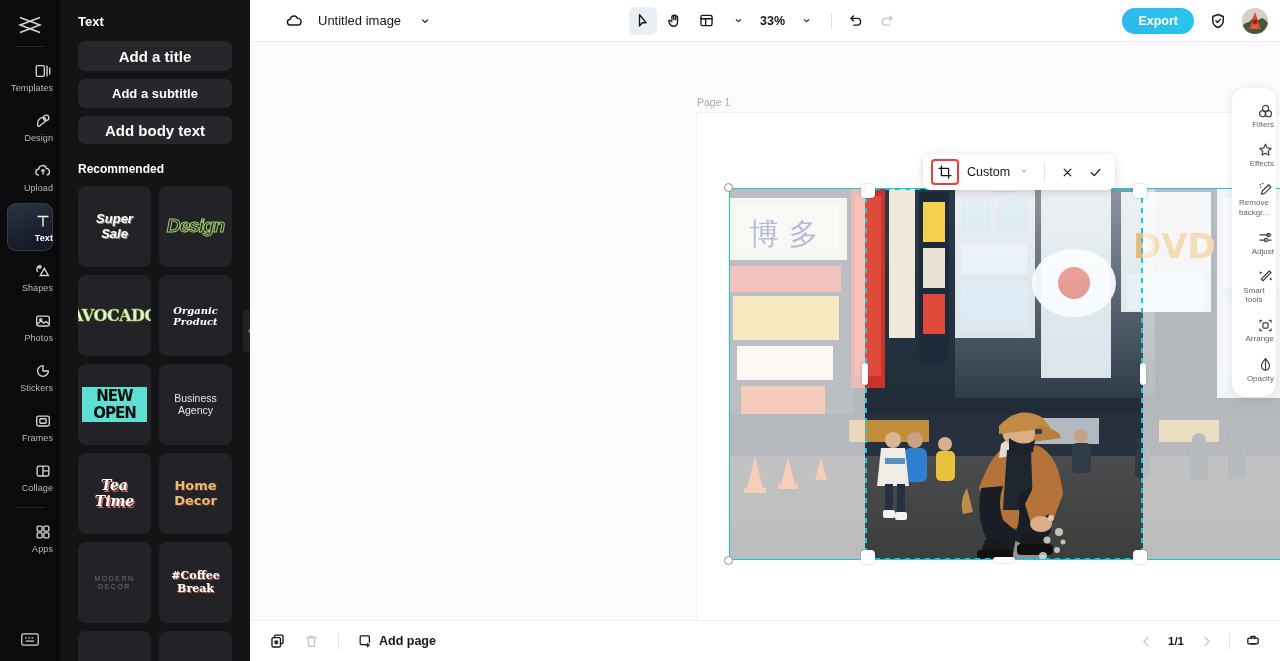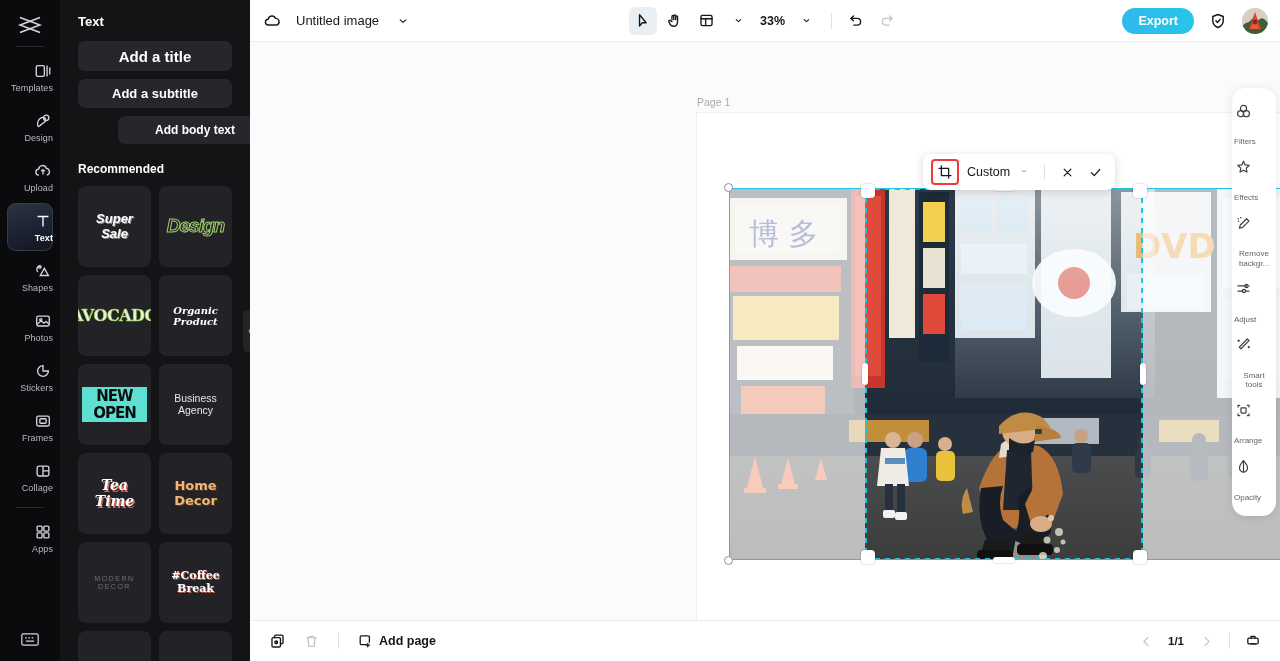--- a/index.html
+++ b/index.html
@@ -45,21 +45,21 @@
   }
   .panel-title { color: #fff; font-size: 13px; font-weight: bold; margin: 14px 0 12px; }
   .big-btn {
     width: 100%; background: #26262b; border-radius: 7px; color: #fff;
     display: flex; align-items: center; justify-content: center;
     margin-bottom: 8px; cursor: pointer; border: none;
     font-family: "Liberation Sans", sans-serif;
   }
   .btn-title { height: 30px; font-size: 15px; font-weight: bold; }
   .btn-sub { height: 29px; font-size: 13px; font-weight: bold; }
-  .btn-body { height: 28px; font-size: 12px; font-weight: bold; margin-left: 40px; }
+  .btn-body { height: 28px; font-size: 15px; font-weight: bold; }
   .panel-sub { color: #fff; font-size: 12px; font-weight: bold; margin: 18px 0 10px; }
   .grid { display: grid; grid-template-columns: 1fr 1fr; gap: 8px; }
   .card {
     background: #232327; border-radius: 8px; height: 81px;
     display: flex; align-items: center; justify-content: center;
     cursor: pointer; overflow: hidden; padding: 4px;
   }
   .card span { text-align: center; line-height: 1.1; }
   .t-supersale { font-size: 13px; font-weight: bold; font-style: italic; color: #fff;
     text-shadow: 1px 1px 0 #888; }
@@ -88,21 +88,21 @@
   }
   .panel-handle svg { stroke: #9a9ca1; fill: none; stroke-width: 1.6; }
 
   
   .main { flex: 1; height: 661px; display: flex; flex-direction: column;
     background: #fbfbfc; position: relative; }
 
   
   .topbar { height: 42px; background: #fff; display: flex; align-items: center;
     border-bottom: 1px solid #ededf0; position: relative; flex: 0 0 42px; z-index: 4; }
-  .tb-left { display: flex; align-items: center; gap: 10px; padding-left: 8px; }
+  .tb-left { display: flex; align-items: center; gap: 10px; padding-left: 30px; }
   .tb-left .doc-name { font-size: 13px; color: #17171a; }
   .tb-center { position: absolute; left: 0; right: 0; display: flex;
     align-items: center; justify-content: center; gap: 4px; pointer-events: none; }
   .tb-center > * { pointer-events: auto; }
   .tool { width: 28px; height: 28px; border-radius: 6px; display: flex;
     align-items: center; justify-content: center; cursor: pointer; }
   .tool.sel { background: #eaeff4; }
   .zoomval { font-size: 12.5px; font-weight: bold; color: #17171a; padding: 0 2px;
     min-width: 32px; text-align: center; cursor: pointer; }
   .vdiv { width: 1px; height: 16px; background: #e0e0e4; margin: 0 6px; }
@@ -194,22 +194,22 @@
   .bb-right { margin-left: auto; display: flex; align-items: center; gap: 4px; }
   .pagenum { font-size: 11.5px; font-weight: bold; color: #17171a;
     min-width: 26px; text-align: center; }
 
   
   .right-side {
     position: absolute; right: 4px; top: 46px; width: 44px;
     background: #fff; border-radius: 14px; box-shadow: 0 1px 10px rgba(0,0,0,.10);
     padding: 8px 0; z-index: 6;
   }
-  .rs-item { display: flex; flex-direction: column; align-items: flex-start;
-    gap: 17px; padding: 6px 2px; cursor: pointer; }
+  .rs-item { display: flex; flex-direction: column; align-items: flex-end;
+    gap: 0; padding: 6px 2px; cursor: pointer; }
   .rs-item .ic { width: 18px; height: 18px; display: flex;
     align-items: center; justify-content: center; }
   .rs-item .lb { font-size: 8px; color: #61636a; line-height: 1.15;
     text-align: center; max-width: 40px; }
   .right-side svg { stroke: #3b3d43; fill: none; stroke-width: 1.4;
     stroke-linecap: round; stroke-linejoin: round; }
 </style>
 </head>
 <body>
 

